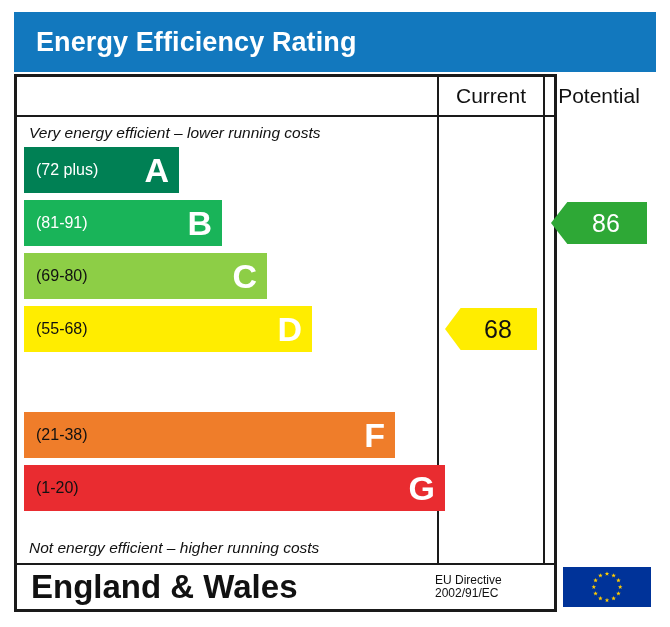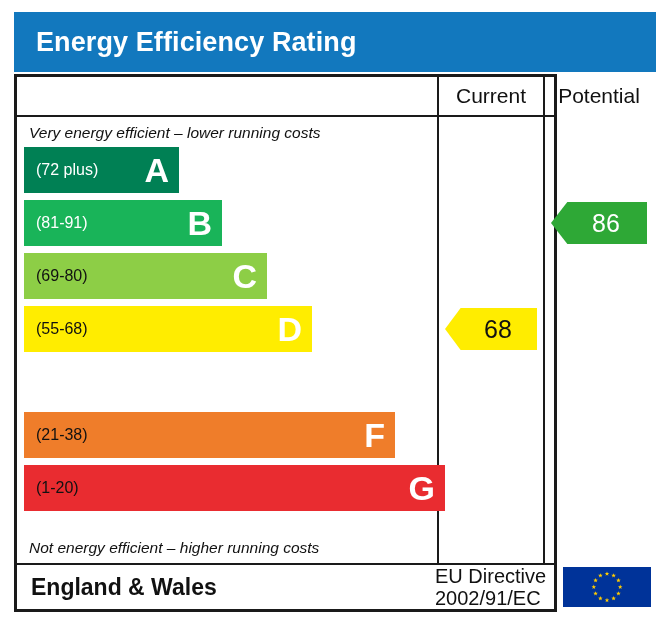--- a/index.html
+++ b/index.html
@@ -163,31 +163,31 @@
     bottom: 0;
     height: 46px;
     border-top: 2px solid #1a1a1a;
     box-sizing: border-box;
   }
   .footer .region {
     position: absolute;
     left: 14px;
     top: 50%;
     transform: translateY(-50%);
-    font-size: 23px;
+    font-size: 33px;
     font-weight: bold;
     color: #111111;
     white-space: nowrap;
   }
   .footer .directive {
     position: absolute;
     left: 418px;
     top: 50%;
     transform: translateY(-50%);
-    font-size: 20px;
+    font-size: 12px;
     color: #111111;
     line-height: 1.12;
     white-space: nowrap;
   }
   .footer .eu-flag {
     position: absolute;
     left: 546px;
     top: 50%;
     transform: translateY(-50%);
     width: 88px;

